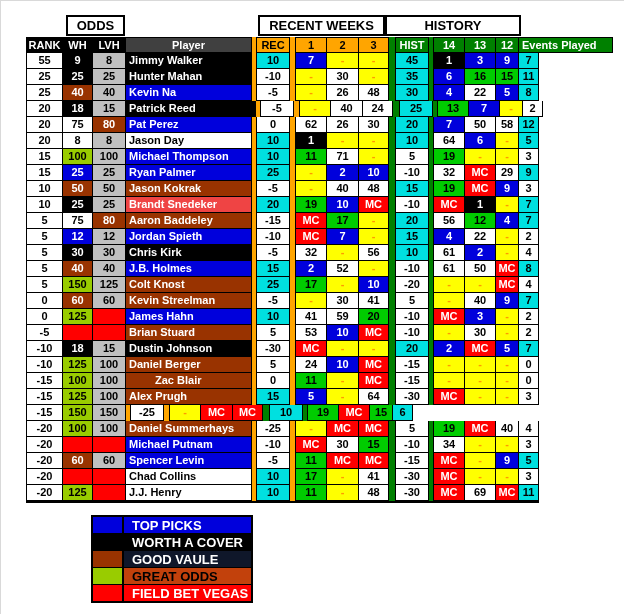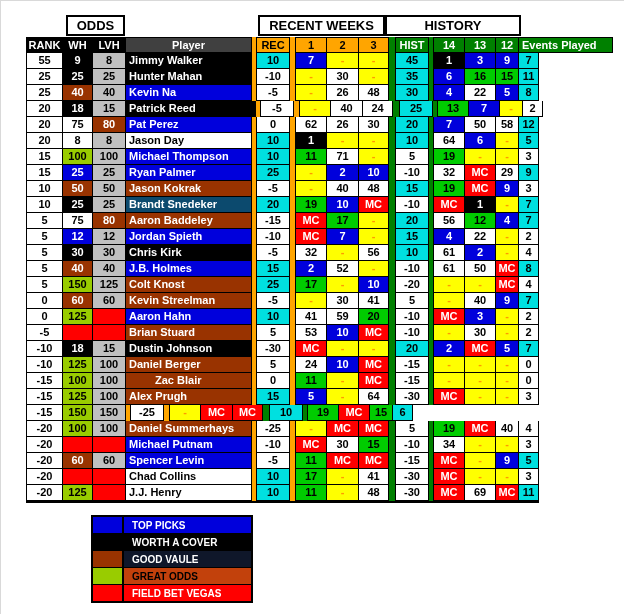--- a/index.html
+++ b/index.html
@@ -19,21 +19,21 @@
   .row.hdr .cell{border-top:1px solid #000;}
   .cell.bl{border-left:1px solid #000;}
   .cell.left{justify-content:flex-start;padding-left:3px;}
   .band{box-sizing:border-box;height:16px;}
   #grid-bottom{height:2px;background:#000;width:513px;}
   #legend{position:absolute;left:90px;top:514px;border:2px solid #000;}
   .legend-row{display:flex;height:16px;}
   .legend-row + .legend-row{border-top:1px solid #000;}
   .legend-swatch{width:31px;border-right:2px solid #000;box-sizing:border-box;}
   .legend-label{width:127px;box-sizing:border-box;display:flex;align-items:center;
-       padding-left:8px;font-size:10px;font-weight:bold;white-space:nowrap;}
+       padding-left:8px;font-size:13px;font-weight:bold;white-space:nowrap;}
 </style>
 </head>
 <body>
 
 <div id="app">
   <div class="titlebox" id="box-odds">ODDS</div>
   <div class="titlebox" id="box-recent">RECENT WEEKS</div>
   <div class="titlebox" id="box-history">HISTORY</div>
 
   <div id="grid">
@@ -224,21 +224,21 @@
         <div class="band" style="width: 4px; background: rgb(0, 128, 0);"></div>
         <div class="cell bl" style="width: 32px; background: rgb(0, 204, 0); color: rgb(0, 0, 0);">19</div>
         <div class="cell" style="width: 31px; background: rgb(255, 0, 0); color: rgb(255, 255, 255);">MC</div>
         <div class="cell" style="width: 23px; background: rgb(0, 0, 220); color: rgb(255, 255, 255);">9</div>
         <div class="cell" style="width: 20px; background: rgb(255, 255, 255); color: rgb(0, 0, 0);">3</div>
       </div>
       <div class="row">
         <div class="cell bl" style="width: 37px; background: rgb(255, 255, 255); color: rgb(0, 0, 0);">10</div>
         <div class="cell" style="width: 30px; background: rgb(0, 0, 0); color: rgb(255, 255, 255);">25</div>
         <div class="cell" style="width: 33px; background: rgb(192, 192, 192); color: rgb(0, 0, 0);">25</div>
-        <div class="cell left" style="width: 126px; background: #0c4a6e; color: rgb(255, 255, 255);">Brandt Snedeker</div>
+        <div class="cell left" style="width: 126px; background: #ef4444; color: rgb(255, 255, 255);">Brandt Snedeker</div>
         <div class="band" style="width: 4px; background: rgb(255, 165, 0);"></div>
         <div class="cell bl" style="width: 34px; background: rgb(0, 224, 224); color: rgb(0, 0, 0);">20</div>
         <div class="band" style="width: 5px; background: rgb(255, 165, 0);"></div>
         <div class="cell bl" style="width: 32px; background: rgb(0, 204, 0); color: rgb(0, 0, 0);">19</div>
         <div class="cell" style="width: 32px; background: rgb(0, 0, 220); color: rgb(255, 255, 255);">10</div>
         <div class="cell" style="width: 30px; background: rgb(255, 0, 0); color: rgb(255, 255, 255);">MC</div>
         <div class="band" style="width: 6px; background: rgb(0, 128, 0);"></div>
         <div class="cell bl" style="width: 34px; background: rgb(255, 255, 255); color: rgb(0, 0, 0);">-10</div>
         <div class="band" style="width: 4px; background: rgb(0, 128, 0);"></div>
         <div class="cell bl" style="width: 32px; background: rgb(255, 0, 0); color: rgb(255, 255, 255);">MC</div>
@@ -357,21 +357,21 @@
         <div class="band" style="width: 4px; background: rgb(0, 128, 0);"></div>
         <div class="cell bl" style="width: 32px; background: rgb(255, 255, 0); color: rgb(255, 153, 0);">-</div>
         <div class="cell" style="width: 31px; background: rgb(255, 255, 255); color: rgb(0, 0, 0);">40</div>
         <div class="cell" style="width: 23px; background: rgb(0, 0, 220); color: rgb(255, 255, 255);">9</div>
         <div class="cell" style="width: 20px; background: rgb(0, 224, 224); color: rgb(0, 0, 0);">7</div>
       </div>
       <div class="row">
         <div class="cell bl" style="width: 37px; background: rgb(255, 255, 255); color: rgb(0, 0, 0);">0</div>
         <div class="cell" style="width: 30px; background: rgb(153, 204, 0); color: rgb(0, 0, 0);">125</div>
         <div class="cell" style="width: 33px; background: rgb(255, 0, 0); color: rgb(255, 255, 255);"></div>
-        <div class="cell left" style="width: 126px; background: rgb(0, 0, 220); color: rgb(255, 255, 255);">Aaron Hahn</div>
+        <div class="cell left" style="width: 126px; background: rgb(0, 0, 220); color: rgb(255, 255, 255);">James Hahn</div>
         <div class="band" style="width: 4px; background: rgb(255, 165, 0);"></div>
         <div class="cell bl" style="width: 34px; background: rgb(0, 224, 224); color: rgb(0, 0, 0);">10</div>
         <div class="band" style="width: 5px; background: rgb(255, 165, 0);"></div>
         <div class="cell bl" style="width: 32px; background: rgb(255, 255, 255); color: rgb(0, 0, 0);">41</div>
         <div class="cell" style="width: 32px; background: rgb(255, 255, 255); color: rgb(0, 0, 0);">59</div>
         <div class="cell" style="width: 30px; background: rgb(0, 204, 0); color: rgb(0, 0, 0);">20</div>
         <div class="band" style="width: 6px; background: rgb(0, 128, 0);"></div>
         <div class="cell bl" style="width: 34px; background: rgb(255, 255, 255); color: rgb(0, 0, 0);">-10</div>
         <div class="band" style="width: 4px; background: rgb(0, 128, 0);"></div>
         <div class="cell bl" style="width: 32px; background: rgb(255, 0, 0); color: rgb(255, 255, 255);">MC</div>

